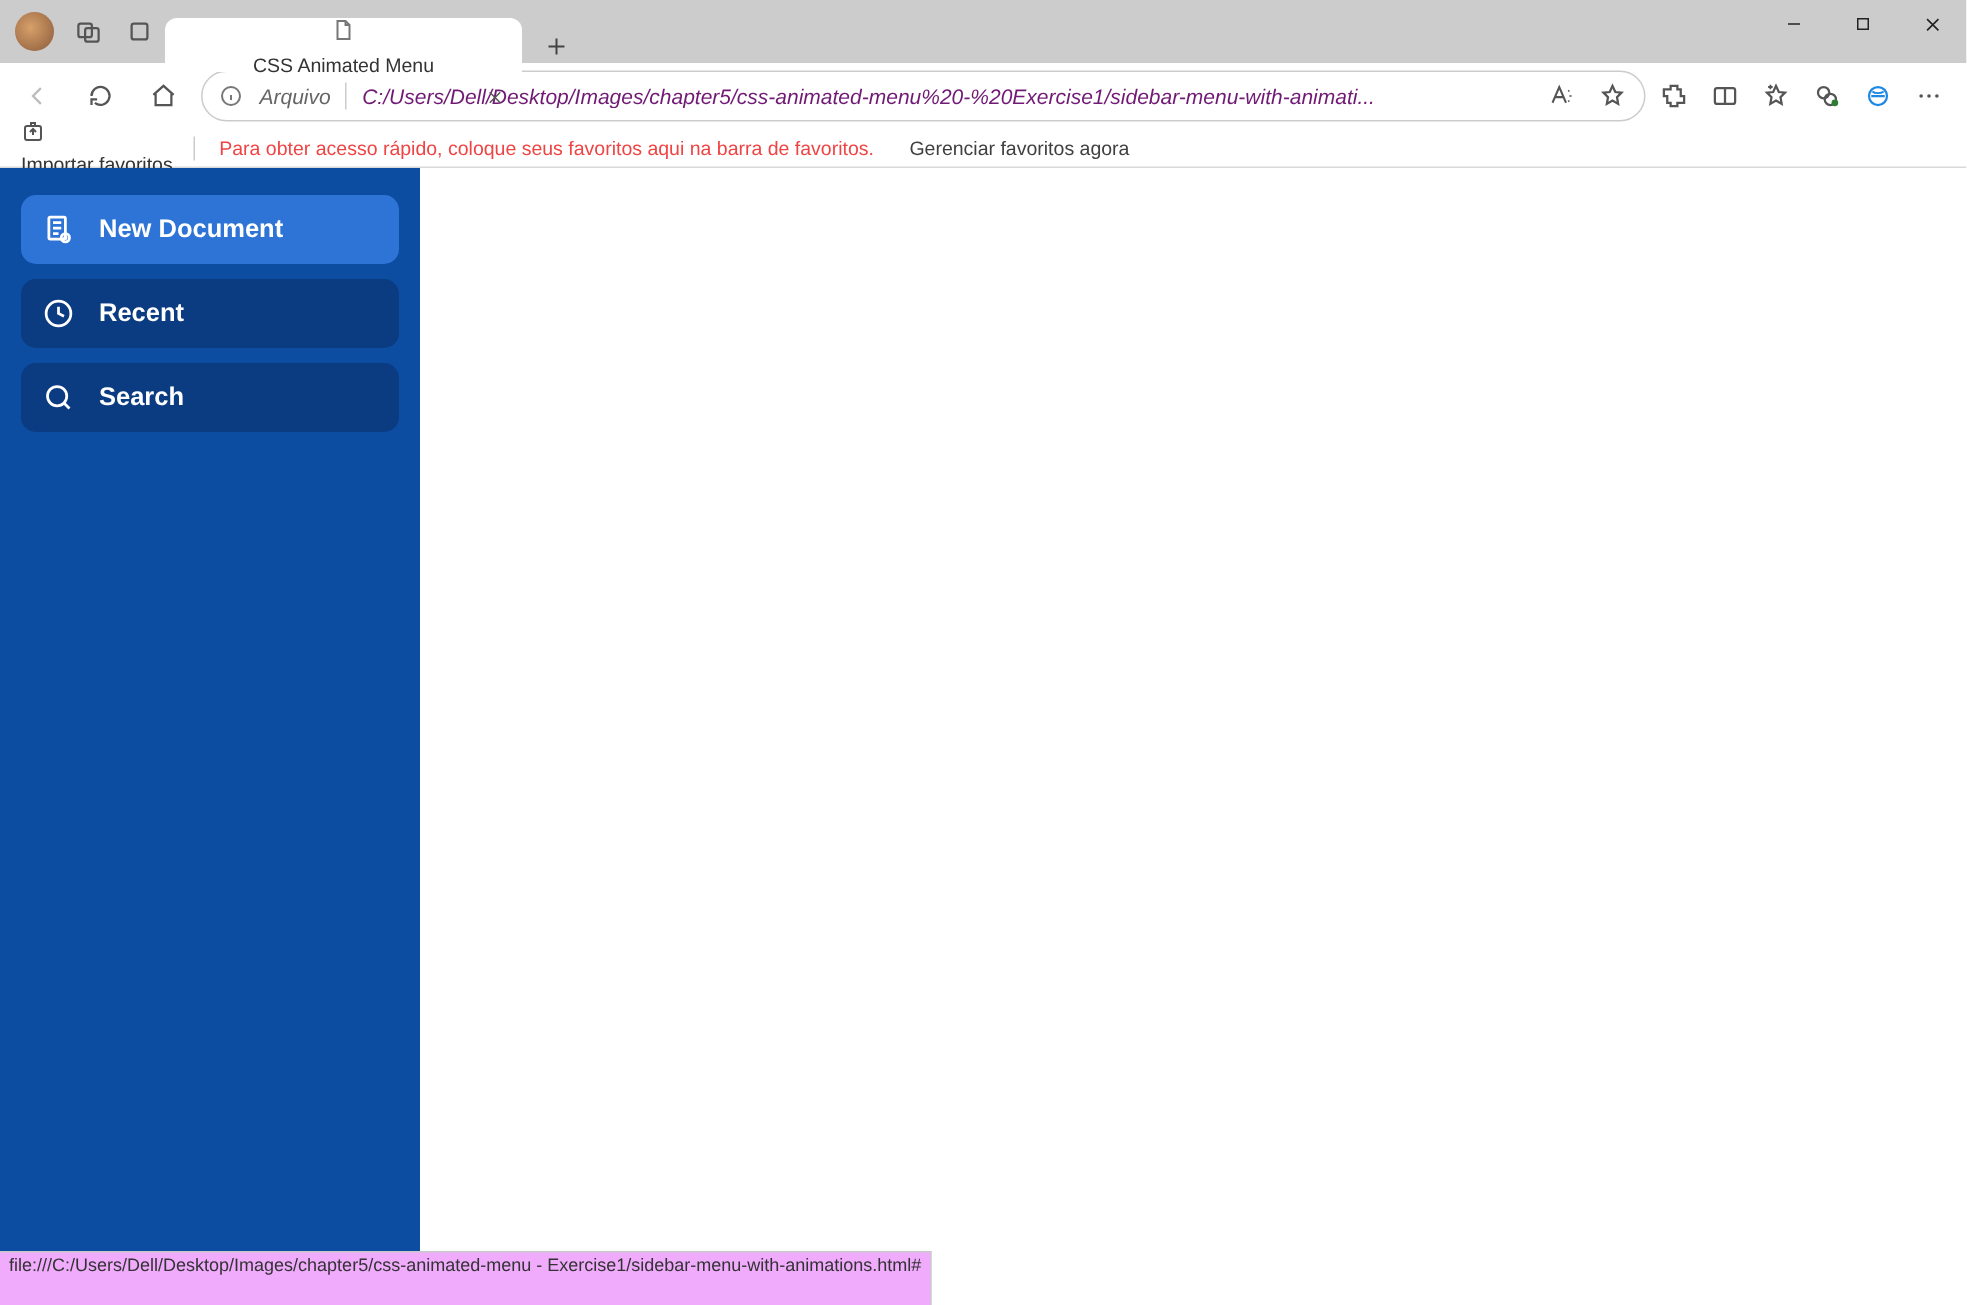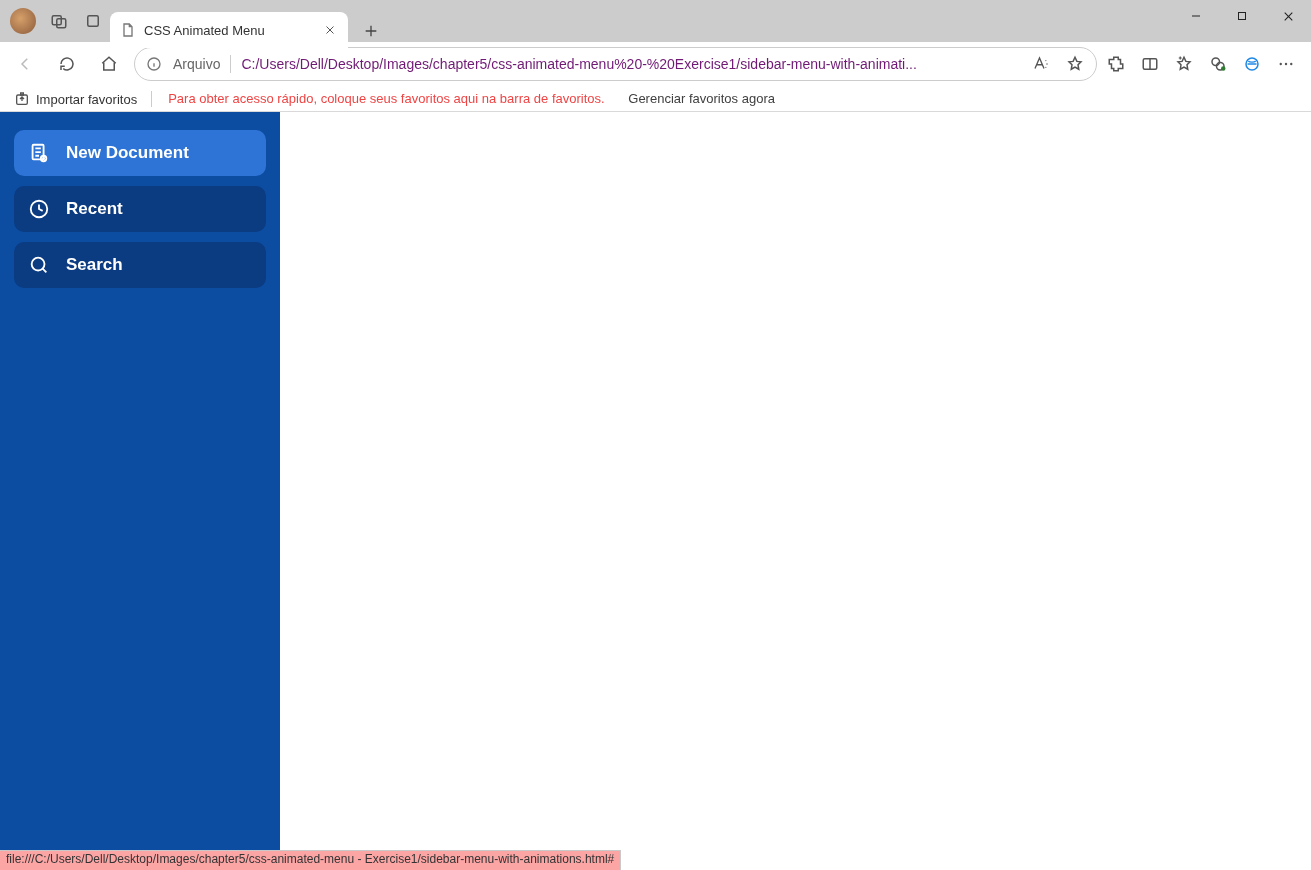--- a/index.html
+++ b/index.html
@@ -21,21 +21,21 @@
     display: inline-block;
   }
   .title-icon {
     width: 22px; height: 22px; display: flex; align-items: center; justify-content: center; color: #555;
   }
   .tab {
     height: 36px; margin-left: 6px; background: #fff;
     border-top-left-radius: 8px; border-top-right-radius: 8px;
     display: flex; align-items: center; padding: 0 10px; gap: 8px;
     min-width: 238px; position: relative; top: 6px;
-    font-size: 13px; color: #333;
+    font-size: 13px; color: #333; flex-direction: column;
   }
   .tab .tab-favicon { width:16px; height:16px; color:#777; }
   .tab .tab-close { margin-left: auto; width:16px; height:16px; display:flex; align-items:center; justify-content:center; color:#555; font-size: 13px; }
   .new-tab-btn {
     width: 30px; height: 30px; margin-left: 8px; display: flex; align-items: center; justify-content: center;
     color:#444; font-size: 18px; position: relative; top: 4px;
   }
   .window-controls {
     margin-left: auto; display: flex; height: 42px;
   }
@@ -48,37 +48,37 @@
     height: 44px; background: #fff; display: flex; align-items: center; padding: 0 8px; gap: 8px;
     border-bottom: none;
   }
   .nav-btn {
     width: 34px; height: 34px; display:flex; align-items:center; justify-content:center; color:#555;
     border-radius: 4px;
   }
   .nav-btn.disabled { color:#bbb; }
   .addressbar {
     flex: 1; height: 34px; border:1px solid #ccc; border-radius: 18px; display:flex; align-items:center;
-    padding: 0 10px; gap: 10px; color:#555; background: #fff; font-size: 14px;
+    padding: 0 10px; gap: 10px; color:#555; background: #fff; font-size: 14px; font-style: italic;
   }
   .addressbar .info-icon { width:18px; height:18px; display:flex; align-items:center; justify-content:center; color:#777;}
   .addressbar .arquivo-label { color:#666; }
   .addressbar .vline { width:1px; height:18px; background:#ccc; }
   .addressbar .url-text { color:#701a75; flex:1; white-space:nowrap; overflow:hidden; text-overflow:ellipsis; }
   .addressbar .ab-right { display:flex; align-items:center; gap:12px; color:#555; }
   .toolbar-right { display:flex; align-items:center; gap:12px; padding-right:6px; }
   .tb-icon { width:22px; height:22px; display:flex; align-items:center; justify-content:center; color:#555; }
   .tb-icon.ie { color:#1e88e5; }
 
   
   .favbar {
     height: 26px; background:#fff; display:flex; align-items:center; padding: 0 14px; font-size: 13px;
     border-bottom: 1px solid #d9d9d9; gap:10px; color:#333;
   }
-  .favbar .import-fav { display:flex; align-items:flex-end; gap:6px; }
+  .favbar .import-fav { display:flex; align-items:flex-start; gap:6px;flex-direction:column; }
   .favbar .fav-divider { width:1px; height:16px; background:#ccc; margin: 0 6px 0 4px; }
   .favbar .fav-hint { color:#ef4444; }
   .favbar .fav-link { color:#404040; cursor: pointer; }
 
   
   .content {
     position: relative; height: calc(870px - 42px - 44px - 26px);
     display:flex; background:#fff;
   }
   .sidebar {
@@ -91,21 +91,21 @@
   }
   .menu-item.active { background:#2e74d6; }
   .menu-item.dimmed { background:#0b3b80; }
   .menu-icon { width:22px; height:22px; display:flex; align-items:center; justify-content:center; }
   .menu-icon svg { width:22px; height:22px; stroke:#fff; fill:none; stroke-width:2; }
 
   .main-area { flex:1; background:#fff; }
 
   
   .statusbar {
-    position:absolute; left:0; bottom:0; height:20px; background:#fca5a5;
+    position:absolute; left:0; bottom:0; height:36px; background:#f0abfc;
     border:1px solid #c9c9c9; border-left:none; border-bottom:none;
     font-size:12px; color:#333; padding: 1px 6px;
     white-space:nowrap;
   }
 
   svg { display:block; }
 </style>
 </head>
 <body>
 

